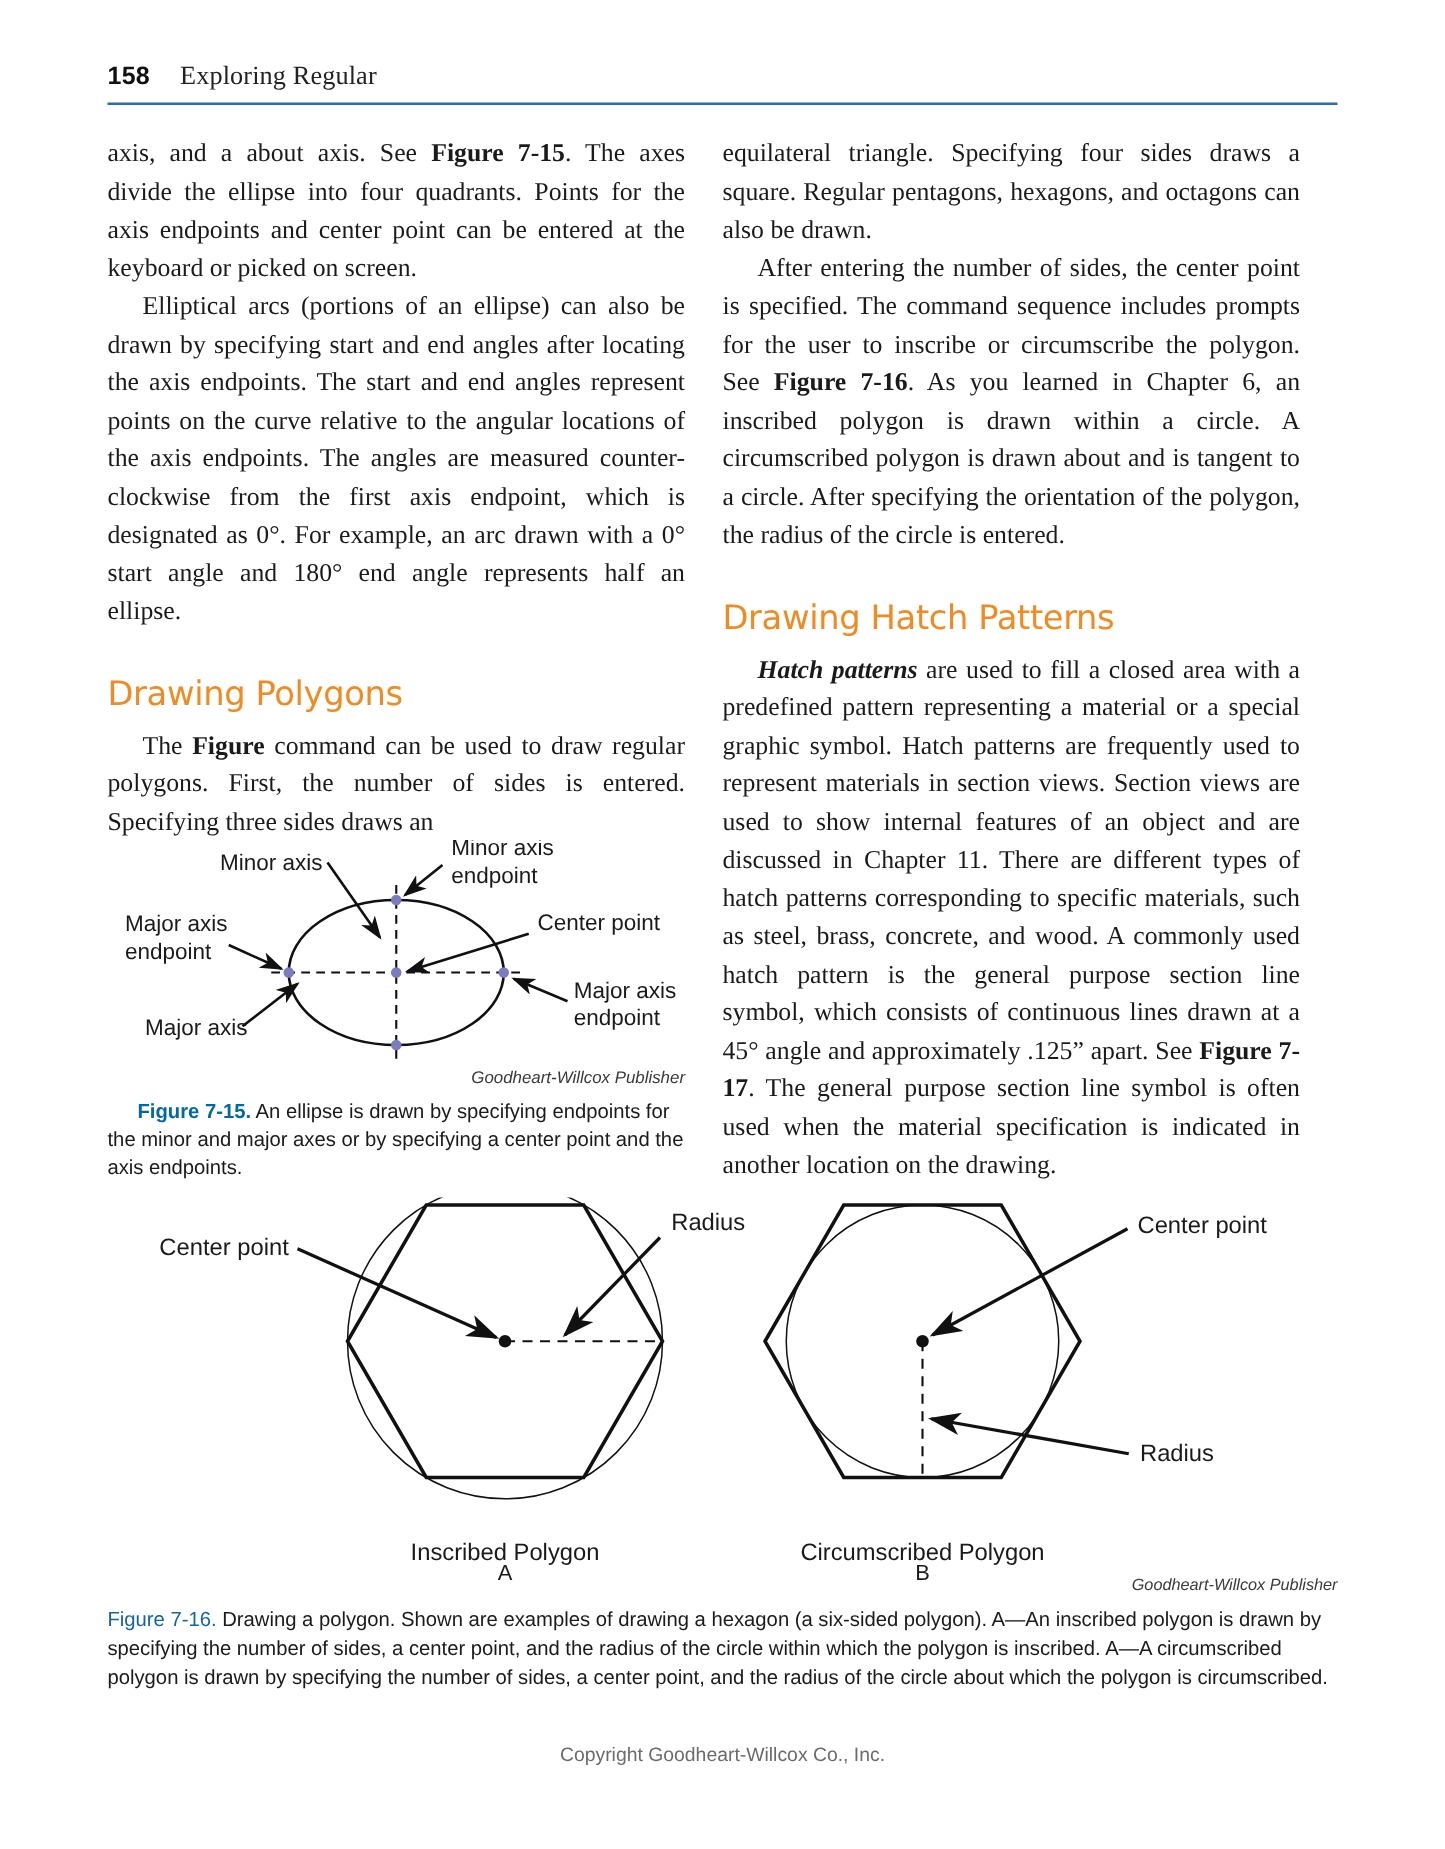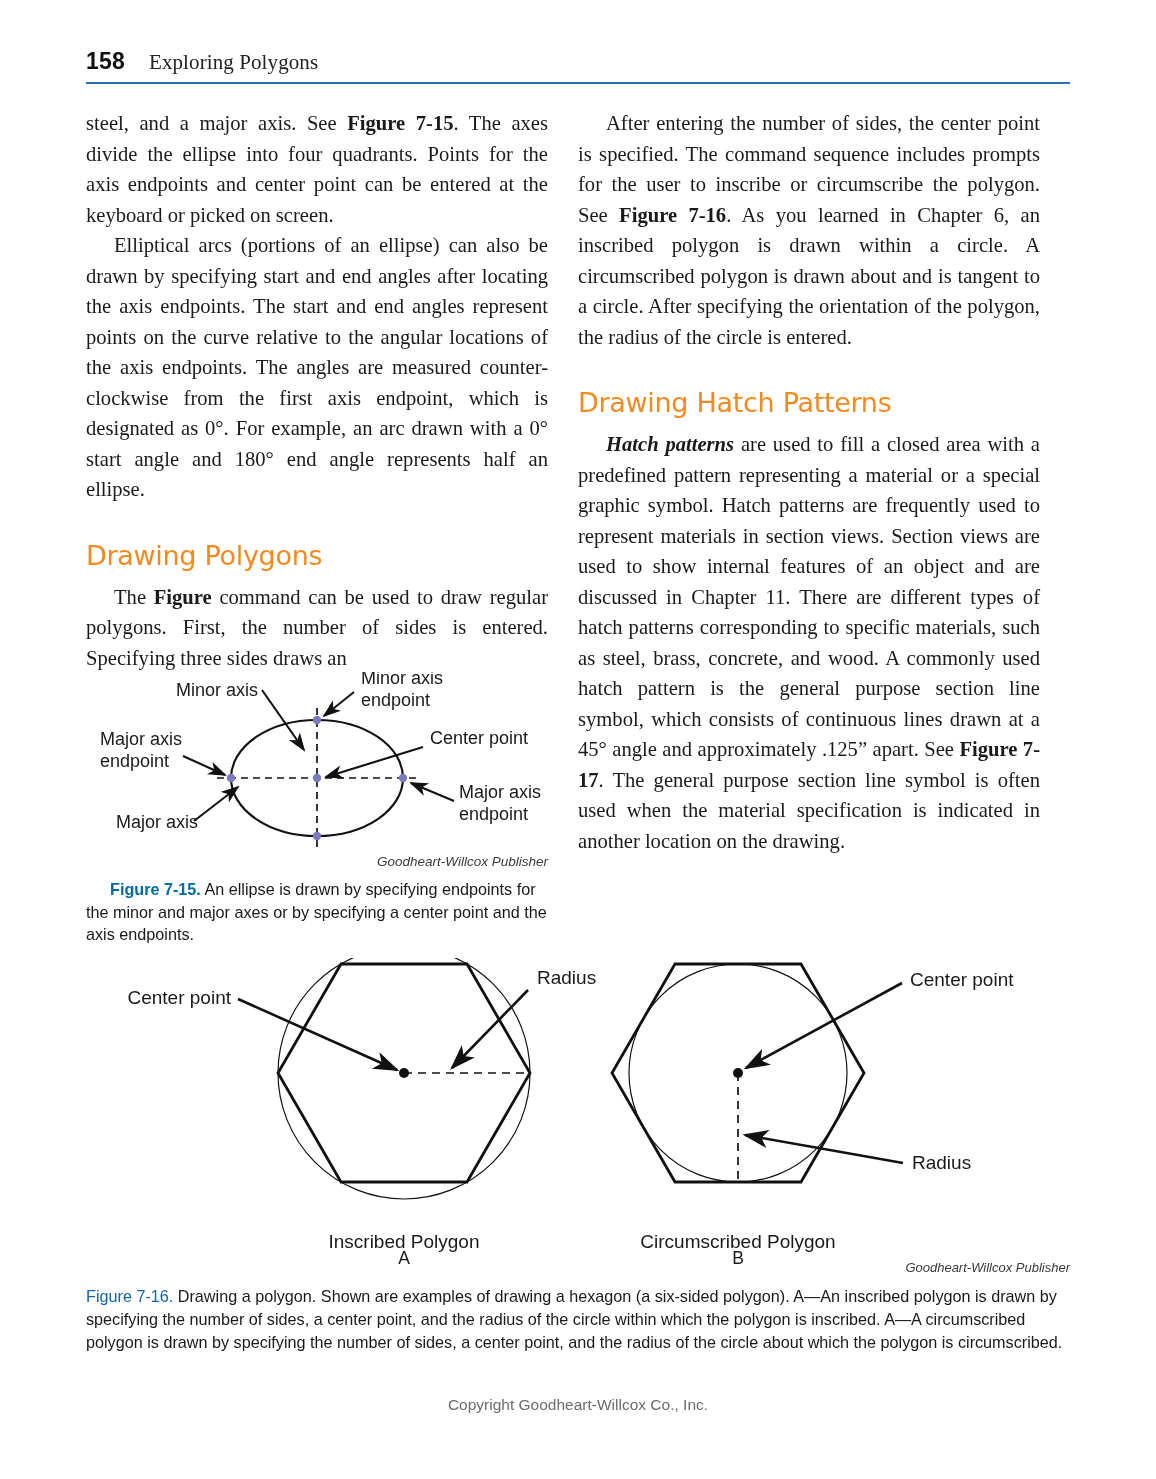--- a/index.html
+++ b/index.html
@@ -28,21 +28,21 @@
     top: 48px;
     width: 984px;
     height: 36px;
     display: flex;
     align-items: baseline;
     gap: 24px;
   }
   .runhead-num {
     font-family: "Liberation Sans", sans-serif;
     font-weight: bold;
-    font-size: 23px;
+    font-size: 20px;
     color: #111;
     letter-spacing: 0.2px;
   }
   .runhead-title {
     font-family: "Liberation Serif", serif;
     font-size: 21px;
     color: #222;
     letter-spacing: 0.1px;
   }
   .runhead-rule {
@@ -170,34 +170,35 @@
     fill: #1a1a1a;
   }
 </style>
 </head>
 <body>
 
 <div class="page">
 
   <div class="runhead">
     <span class="runhead-num">158</span>
-    <span class="runhead-title">Exploring Polygons</span>
+    <span class="runhead-title">Exploring Regular</span>
   </div>
   <div class="runhead-rule"></div>
 
   <div class="col col-left">
-    <p class="body"><span>steel, and a major axis. See </span><b>Figure 7-15</b><span>. The axes divide the ellipse into four quadrants. Points for the axis endpoints and center point can be entered at the keyboard or picked on screen.</span></p>
+    <p class="body"><span>axis, and a about axis. See </span><b>Figure 7-15</b><span>. The axes divide the ellipse into four quadrants. Points for the axis endpoints and center point can be entered at the keyboard or picked on screen.</span></p>
     <p class="body indent"><span>Elliptical arcs (portions of an ellipse) can also be drawn by specifying start and end angles after locating the axis endpoints. The start and end angles represent points on the curve relative to the angular locations of the axis endpoints. The angles are measured counter-clockwise from the first axis endpoint, which is designated as 0°. For example, an arc drawn with a 0° start angle and 180° end angle represents half an ellipse.</span></p>
     <div class="sp-before-head"></div>
     <h2 class="section">Drawing Polygons</h2>
     <div class="sp-after-head"></div>
     <p class="body indent"><span>The </span><b>Figure</b><span> command can be used to draw regular polygons. First, the number of sides is entered. Specifying three sides draws an</span></p>
   </div>
 
   <div class="col col-right">
+    <p class="body"><span>equilateral triangle. Specifying four sides draws a square. Regular pentagons, hexagons, and octagons can also be drawn.</span></p>
     <p class="body indent"><span>After entering the number of sides, the center point is specified. The command sequence includes prompts for the user to inscribe or circumscribe the polygon. See </span><b>Figure 7-16</b><span>. As you learned in Chapter 6, an inscribed polygon is drawn within a circle. A circumscribed polygon is drawn about and is tangent to a circle. After specifying the orientation of the polygon, the radius of the circle is entered.</span></p>
     <div class="sp-before-head"></div>
     <h2 class="section">Drawing Hatch Patterns</h2>
     <div class="sp-after-head"></div>
     <p class="body indent"><i>Hatch patterns</i><span> are used to fill a closed area with a predefined pattern representing a material or a special graphic symbol. Hatch patterns are frequently used to represent materials in section views. Section views are used to show internal features of an object and are discussed in Chapter 11. There are different types of hatch patterns corresponding to specific materials, such as steel, brass, concrete, and wood. A commonly used hatch pattern is the general purpose section line symbol, which consists of continuous lines drawn at a 45° angle and approximately .125” apart. See </span><b>Figure 7-17</b><span>. The general purpose section line symbol is often used when the material specification is indicated in another location on the drawing.</span></p>
   </div>
 
   <div class="fig715">
     <div class="fig715-art">
       <svg width="462" height="180" viewBox="0 0 462 180">

